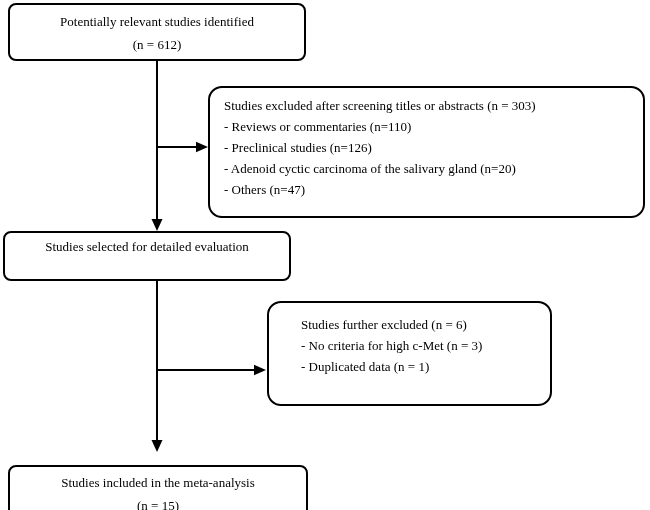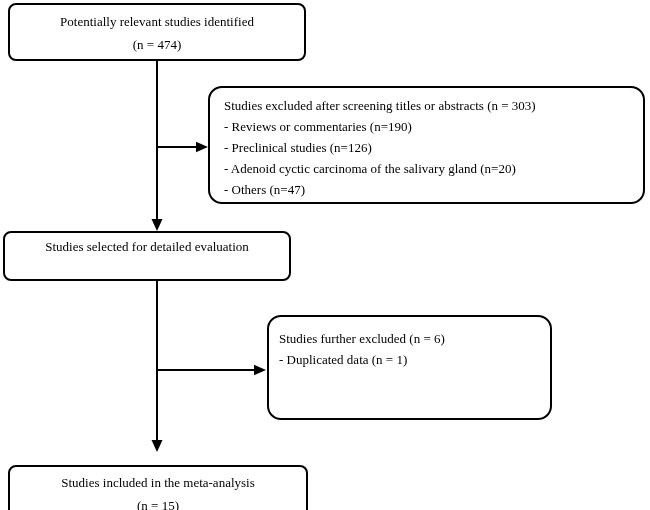--- a/index.html
+++ b/index.html
@@ -40,23 +40,23 @@
   }
   .box.center .line {
     line-height: 23px;
   }
   .box.side {
     border-radius: 14px;
     text-align: left;
   }
   
   .b1 { left: 8px;   top: 3px;   width: 298px; height: 58px;  padding-top: 5px; }
-  .b2 { left: 208px; top: 86px;  width: 437px; height: 118px; padding: 7px 8px 6px 14px; }
+  .b2 { left: 208px; top: 86px;  width: 437px; height: 132px; padding: 7px 8px 6px 14px; }
   .b3 { left: 3px;   top: 231px; width: 288px; height: 50px;  padding-top: 2px; }
-  .b4 { left: 267px; top: 315px; width: 285px; height: 105px; padding: 11px 8px 6px 10px; }
+  .b4 { left: 267px; top: 301px; width: 285px; height: 105px; padding: 11px 8px 6px 32px; }
   .b5 { left: 8px;   top: 465px; width: 300px; height: 55px;  padding-top: 4px; }
 </style>
 </head>
 <body>
 
 <div class="canvas">
 
   <svg class="arrows" viewBox="0 0 650 510" xmlns="http://www.w3.org/2000/svg">
 
     <line x1="157" y1="61" x2="157" y2="222" stroke="#000000" stroke-width="2"></line>
@@ -67,37 +67,38 @@
 
     <line x1="157" y1="281" x2="157" y2="443" stroke="#000000" stroke-width="2"></line>
     <polygon points="157,452 151.5,440 162.5,440" fill="#000000"></polygon>
 
     <line x1="157" y1="370" x2="256" y2="370" stroke="#000000" stroke-width="2"></line>
     <polygon points="266,370 254,364.7 254,375.3" fill="#000000"></polygon>
   </svg>
 
   <div class="box center b1">
     <div class="line">Potentially relevant studies identified</div>
-    <div class="line">(n = 474)</div>
+    <div class="line">(n = 612)</div>
   </div>
 
   <div class="box side b2">
     <div class="line">Studies excluded after screening titles or abstracts (n = 303)</div>
-    <div class="line">- Reviews or commentaries (n=190)</div>
+    <div class="line">- Reviews or commentaries (n=110)</div>
     <div class="line">- Preclinical studies (n=126)</div>
     <div class="line">- Adenoid cyctic carcinoma of the salivary gland (n=20)</div>
     <div class="line">- Others (n=47)</div>
   </div>
 
   <div class="box center b3">
     <div class="line">Studies selected for detailed evaluation</div>
   </div>
 
   <div class="box side b4">
     <div class="line">Studies further excluded (n = 6)</div>
+    <div class="line">- No criteria for high c-Met (n = 3)</div>
     <div class="line">- Duplicated data (n = 1)</div>
   </div>
 
   <div class="box center b5">
     <div class="line">Studies included in the meta-analysis</div>
     <div class="line">(n = 15)</div>
   </div>
 
 </div>
 

